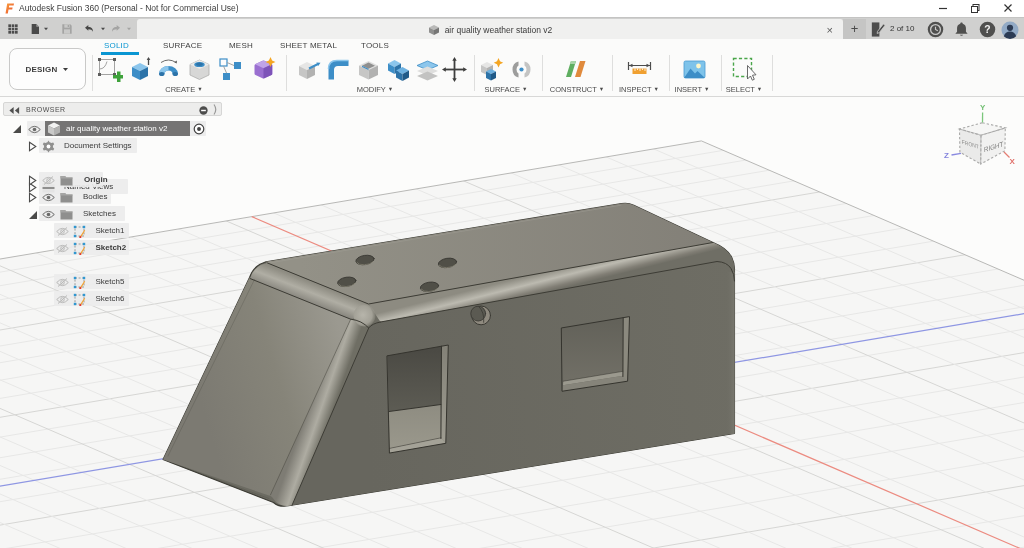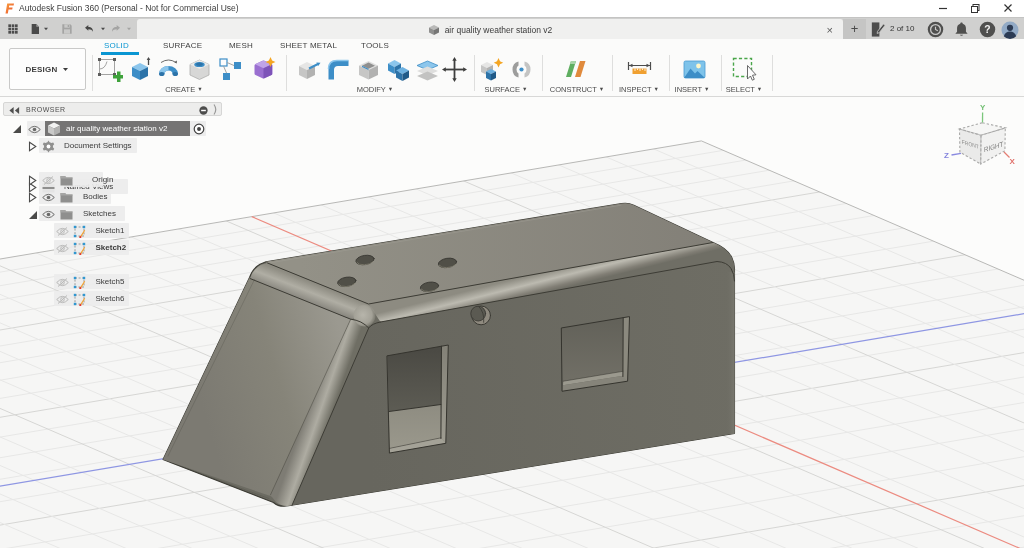--- a/index.html
+++ b/index.html
@@ -23,21 +23,21 @@
   #doc-tab-inner { position:absolute; left:0; top:0; width:100%; height:100%; display:flex; align-items:center; justify-content:center; gap:5px; }
   #doc-tab-title { font-size:8.5px; color:#3b3b3b; }
   #doc-tab-close { position:absolute; right:10px; top:4px; font-size:11px; color:#5b5b5b; line-height:15px; }
   #tab-plus { position:absolute; left:843px; top:1px; width:23px; height:21px; background:#c5c5c4;
     color:#4a4a4a; font-size:13px; text-align:center; line-height:20px; }
   #doc-counter { position:absolute; left:890px; top:0; height:22px; line-height:22px; font-size:8px; color:#333; }
 
   
   #ribbon { position:absolute; left:0; top:39px; width:1024px; height:58px; background:#fbfbfa; border-bottom:1px solid #d8d8d7; }
   #design-btn { position:absolute; left:9px; top:9px; width:77px; height:42px; background:#fdfdfd;
-    border:1px solid #c9c9c8; border-radius:2px; display:flex; align-items:center; justify-content:center;
+    border:1px solid #c9c9c8; border-radius:8px; display:flex; align-items:center; justify-content:center;
     font-size:8px; font-weight:bold; color:#3c3c3c; letter-spacing:.2px; }
   #design-btn .dcaret { margin-left:5px; }
   .rtab { position:absolute; top:2px; height:12px; font-size:8px; color:#3f3f3f; letter-spacing:.2px; }
   .rtab.active { color:#0a96d2; }
   #solid-underline { position:absolute; left:101px; top:13px; width:38px; height:2.5px; background:#0a96d2; }
   .ricon { position:absolute; top:17px; width:27px; height:27px; }
   .ricon svg { width:27px; height:27px; }
   .rdiv { position:absolute; top:16px; width:1px; height:36px; background:#dededd; }
   .rgrouplabel { position:absolute; top:46px; height:10px; font-size:7.5px; color:#4a4a4a; white-space:nowrap; transform:translateX(-50%); }
   .rgrouplabel .gcaret { font-size:5.5px; position:relative; top:-1px; }
@@ -718,21 +718,21 @@
               <circle cx="6.5" cy="5.5" r="1.8" fill="none" stroke="#b9b9b8" stroke-width="1"></circle>
               <line x1="2" y1="9.5" x2="11" y2="1.5" stroke="#b9b9b8" stroke-width="1"></line>
             </svg>
           </span>
           <span class="bicon" style="left: 59.5px; top: 2.5px;">
             <svg width="13" height="11" viewBox="0 0 13 11">
               <path d="M0.5,1 H5 L6.3,2.4 H12.5 V10.5 H0.5 Z" fill="#8f8f8e"></path>
               <path d="M0.5,1 H5 L6.3,2.4 H12.5 V3.4 H0.5 Z" fill="#a5a5a4"></path>
             </svg>
           </span>
-          <span class="lbl" style="left: 92px;">Origin</span>
+          <span class="lbl" style="left: 84px; font-weight: bold;">Origin</span>
         </div>
         <div class="brow" style="top: 92px; left: 0px; width: 260px;">
           <div class="pill" style="left: 38.5px; width: 72.5px;"></div>
           <span class="bicon" style="left: 27.5px; top: 2.5px;">
             <svg width="9" height="11" viewBox="0 0 9 11">
               <path d="M1.5,1.2 L7.8,5.5 L1.5,9.8 Z" fill="#fdfdfd" stroke="#4a4a49" stroke-width="1.1"></path>
             </svg>
           </span>
           <span class="bicon" style="left: 42px; top: 4px;">
             <svg width="13" height="9" viewBox="0 0 13 9">

